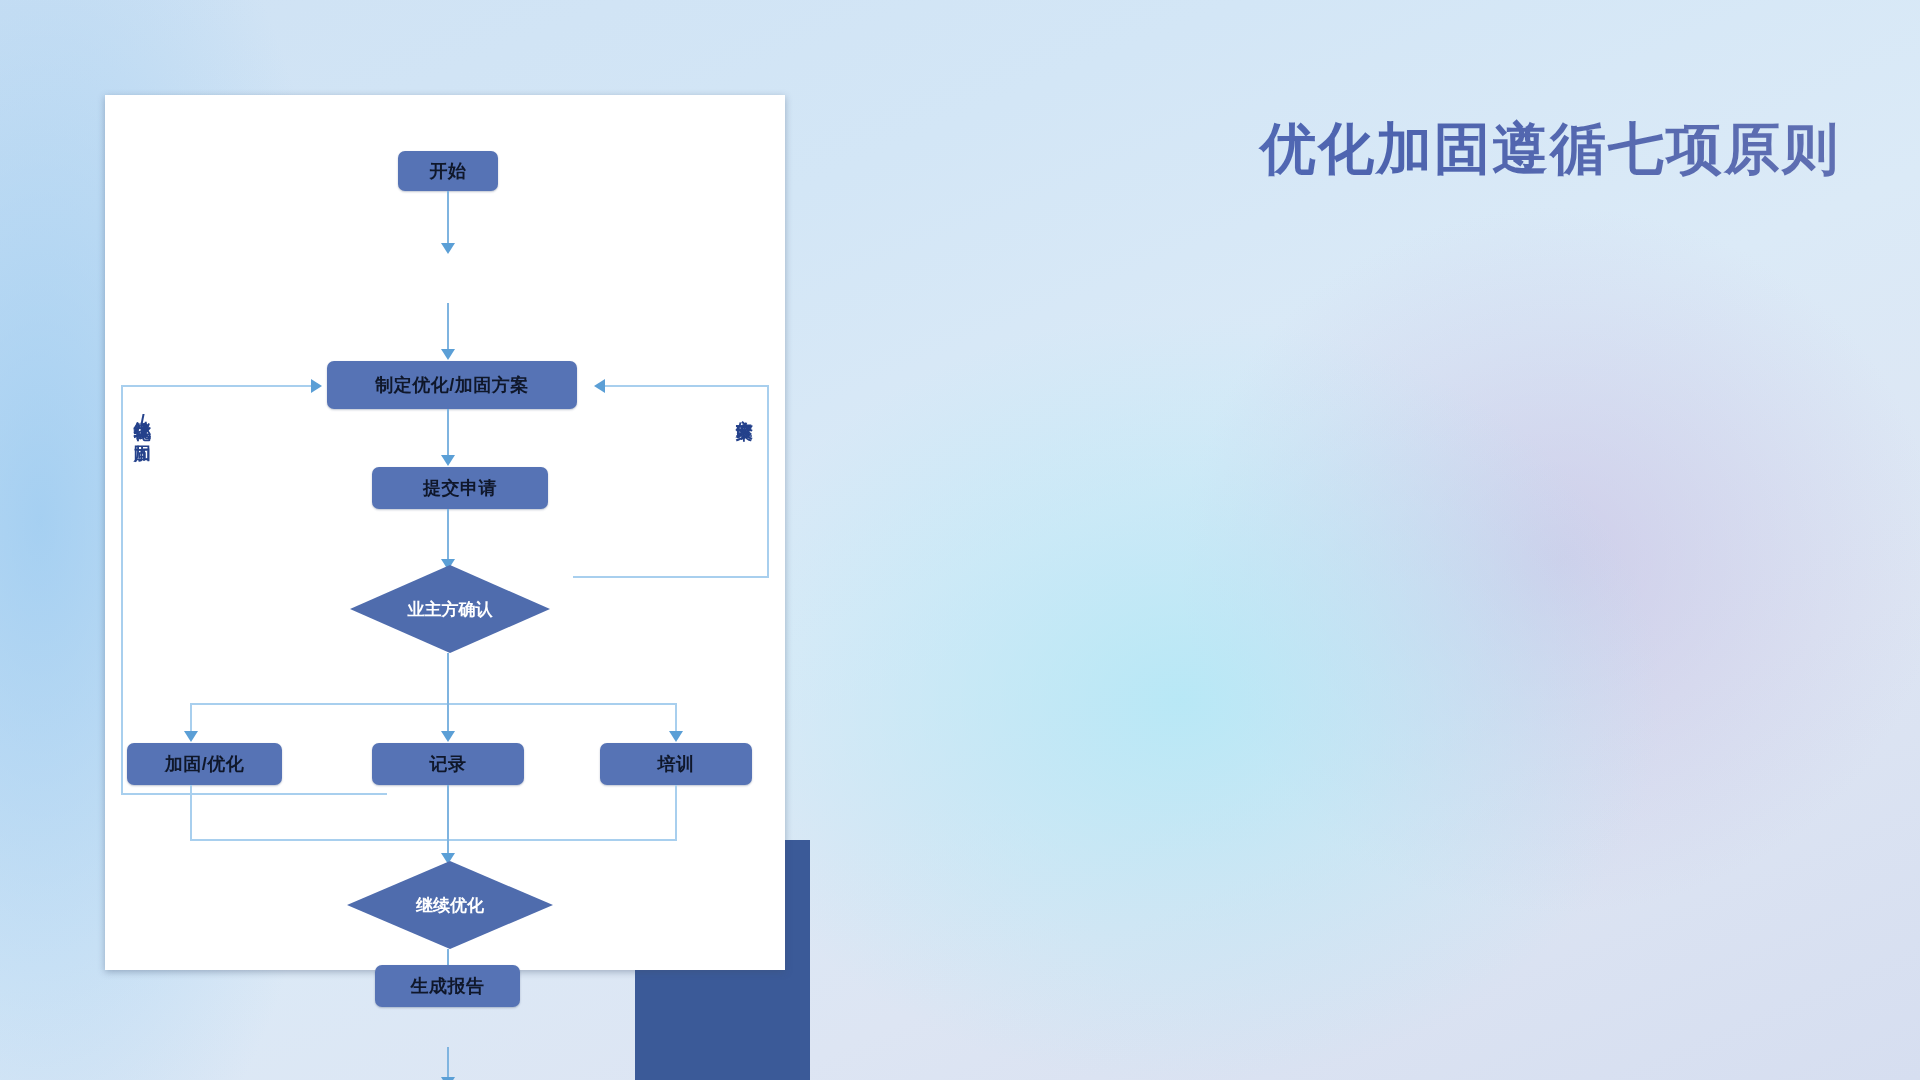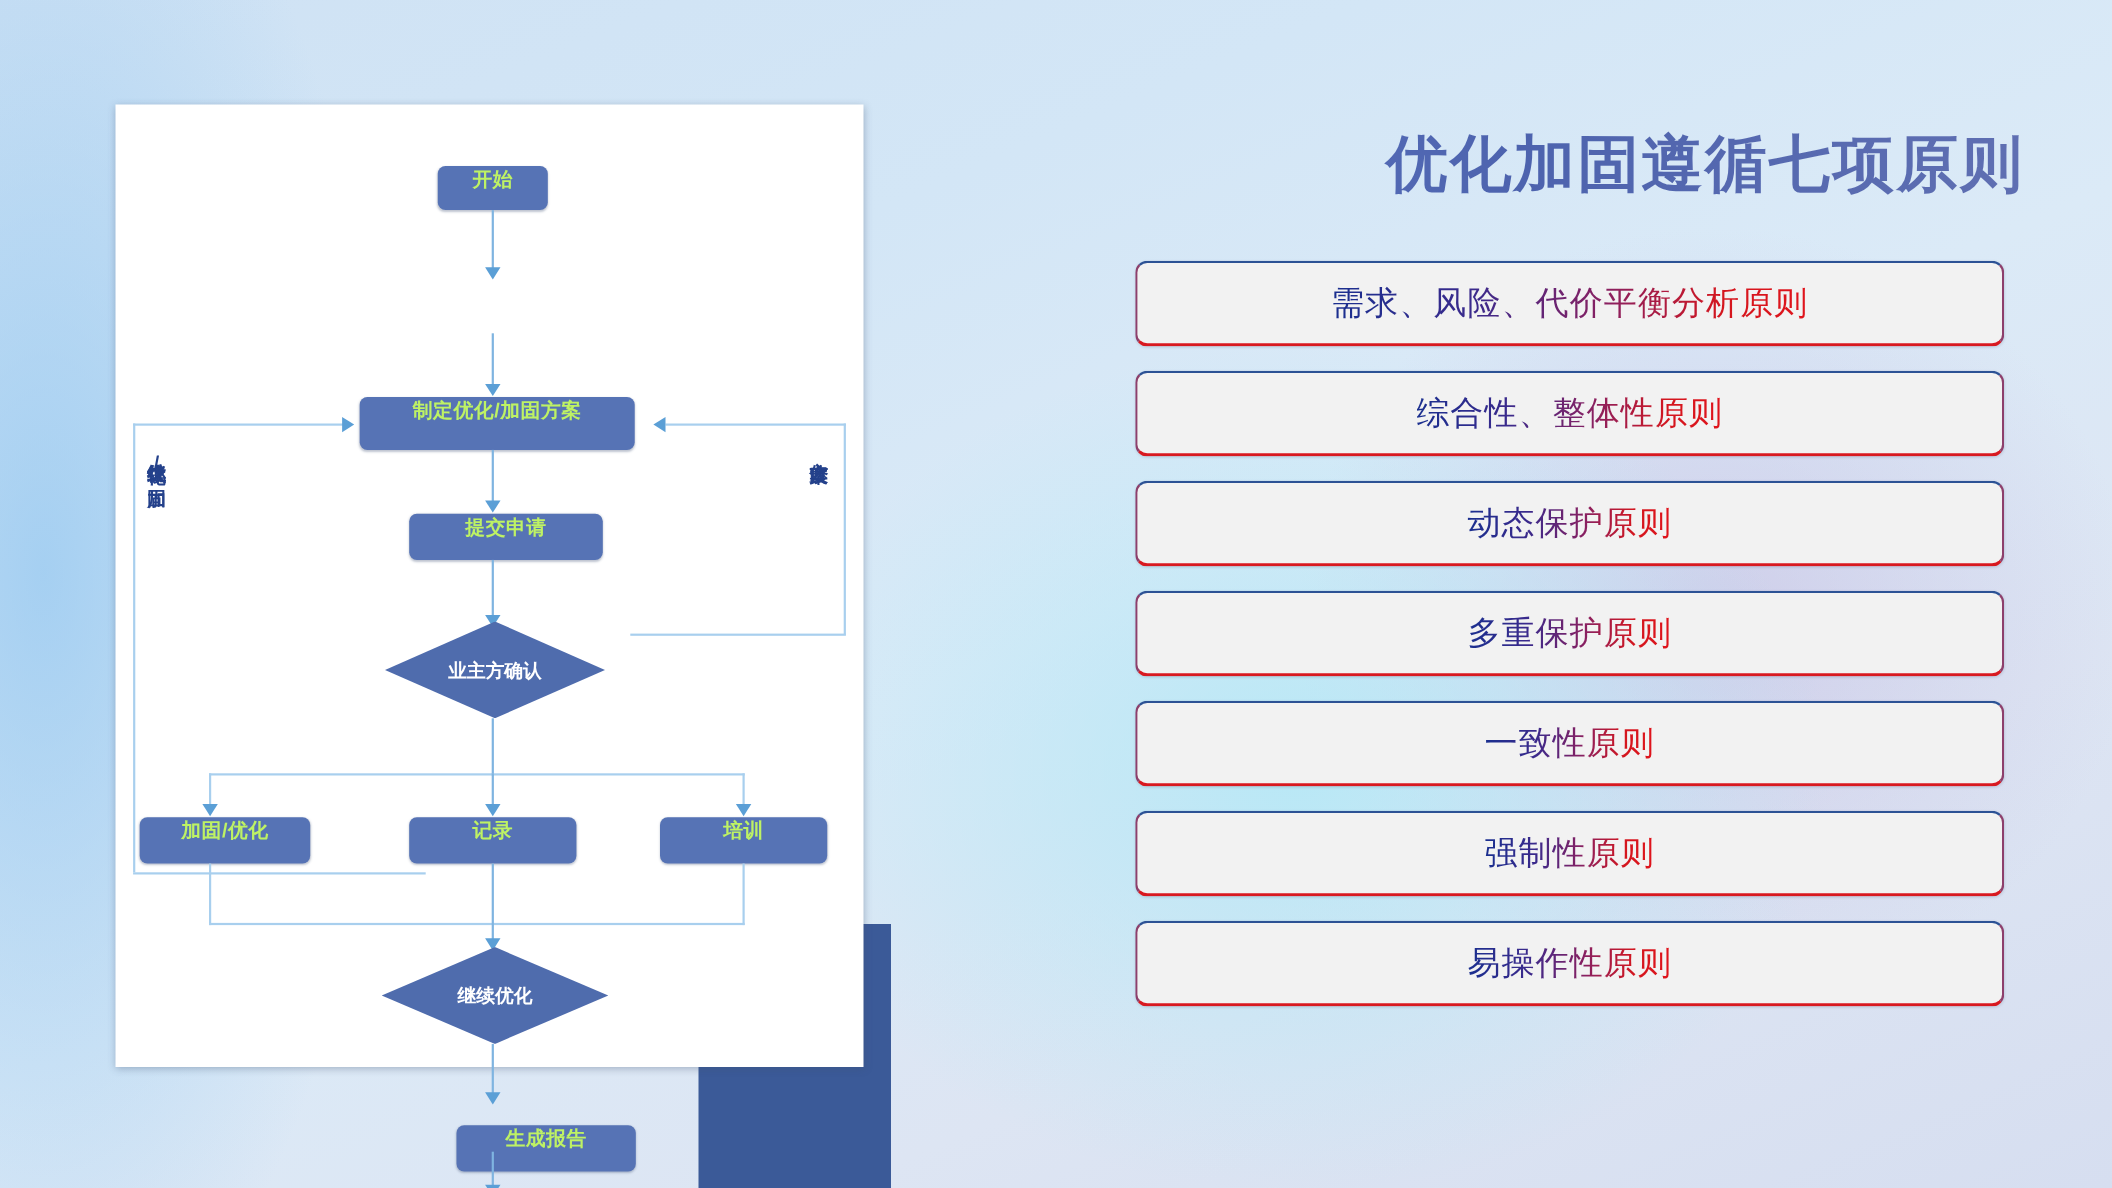--- a/index.html
+++ b/index.html
@@ -45,23 +45,24 @@
     left: 0; top: 0;
     width: 680px;
     height: 875px;
     background: #ffffff;
     box-shadow: 0 2px 7px rgba(60,80,110,0.38);
   }
 
   .node {
     position: absolute;
     background: #5673b5;
-    color: #bef264;
+    color: #0f172a;
     border-radius: 7px;
     display: flex;
+    align-items: center;
     justify-content: center;
     font-weight: bold;
     font-size: 18px;
     letter-spacing: .5px;
     white-space: nowrap;
     box-shadow: 0 1px 2px rgba(40,60,100,0.30);
   }
 
   .diamond {
     position: absolute;
@@ -244,60 +245,29 @@
       <div class="vline" style="left:342px; top:690px; height:70px;"></div>
       <div class="arrow-down" style="left:336px; top:758px;"></div>
 
       <div class="diamond" style="left:242px; top:766px; width:206px; height:88px;">
         <span>继续优化</span>
       </div>
 
       <div class="vline" style="left:342px; top:854px; height:46px;"></div>
       <div class="arrow-down" style="left:336px; top:898px;"></div>
 
-      <div class="node" style="left:270px; top:928px; width:163px; height:42px;margin-left:40px;">
+      <div class="node" style="left:270px; top:870px; width:145px; height:42px;">
         <span>生成报告</span>
       </div>
 
       <div class="vline" style="left:342px; top:952px; height:32px;"></div>
       <div class="arrow-down" style="left:336px; top:982px;"></div>
 
     </div>
   </div>
 
   <div id="right-pane">
 
     <div id="title">优化加固遵循七项原则</div>
 
-    <div id="bars">
-
-      <div class="bar">
-        <span class="bar-text">需求、风险、代价平衡分析原则</span>
-      </div>
-
-      <div class="bar">
-        <span class="bar-text">综合性、整体性原则</span>
-      </div>
-
-      <div class="bar">
-        <span class="bar-text">动态保护原则</span>
-      </div>
-
-      <div class="bar">
-        <span class="bar-text">多重保护原则</span>
-      </div>
-
-      <div class="bar">
-        <span class="bar-text">一致性原则</span>
-      </div>
-
-      <div class="bar">
-        <span class="bar-text">强制性原则</span>
-      </div>
-
-      <div class="bar">
-        <span class="bar-text">易操作性原则</span>
-      </div>
-
-    </div>
   </div>
 
 </div>
 
 </body></html>

